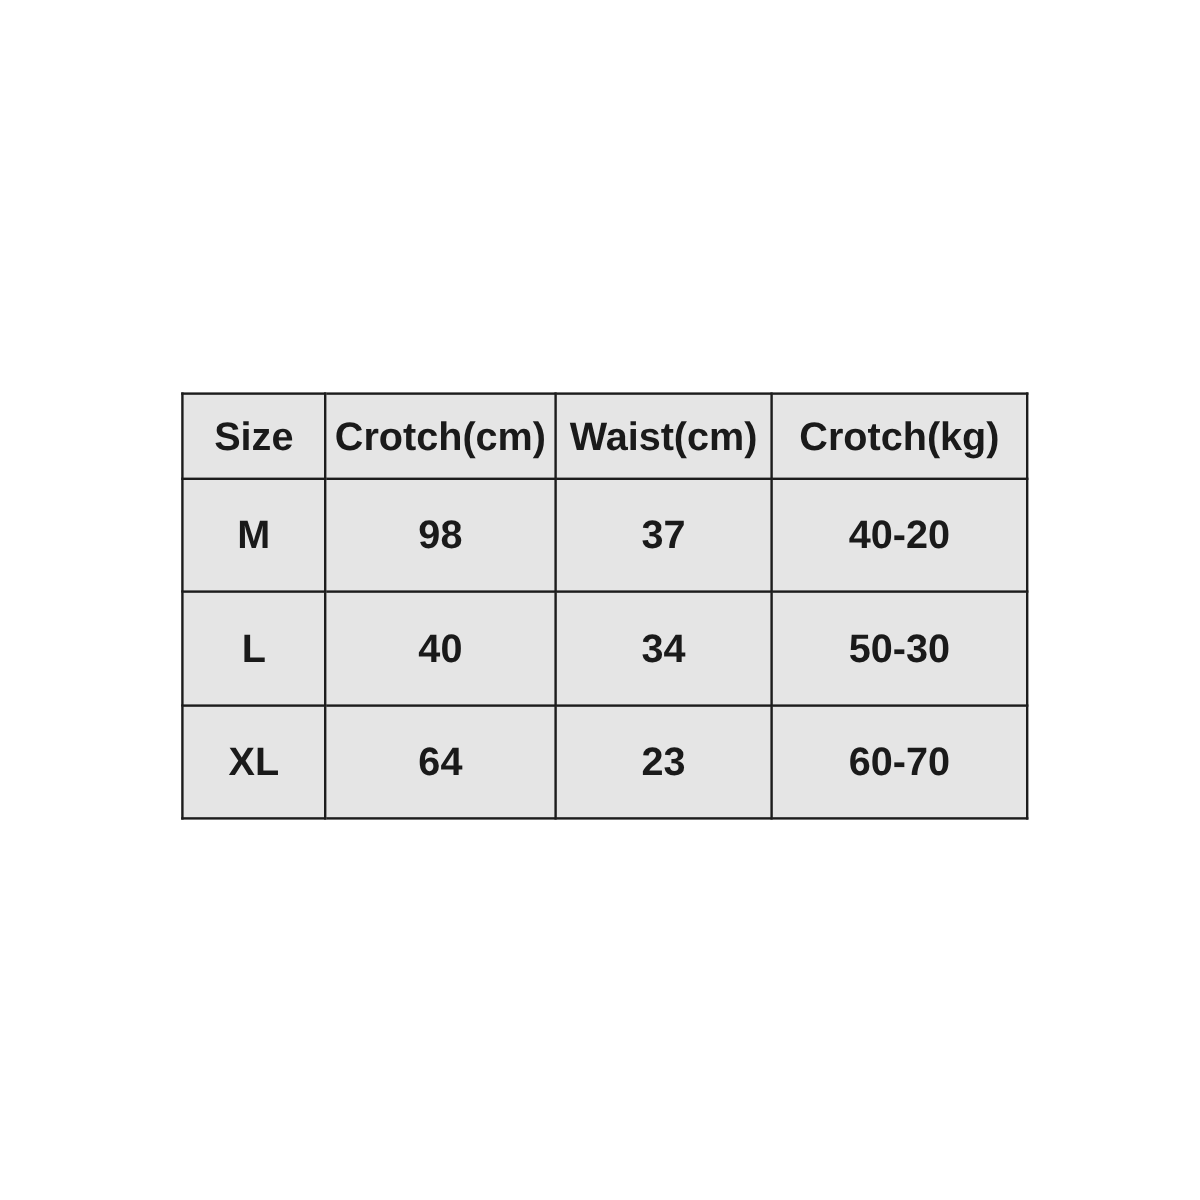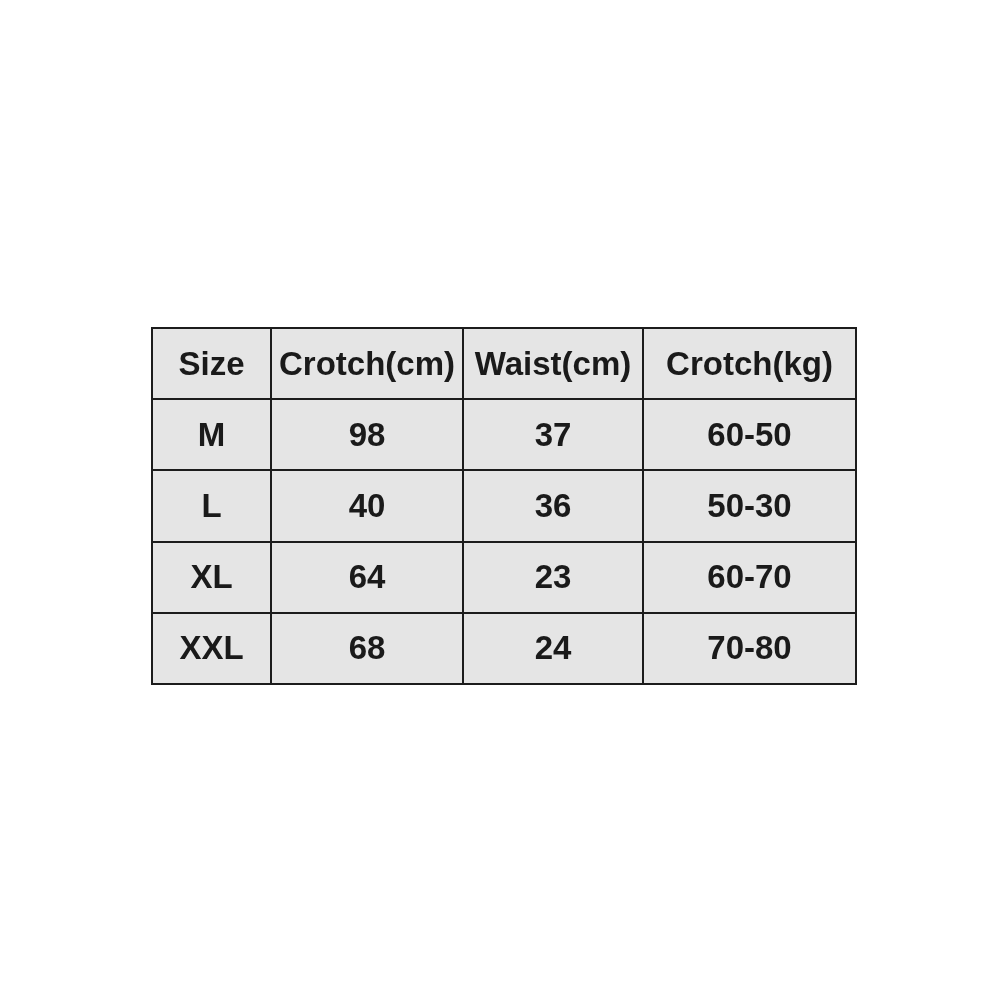--- a/index.html
+++ b/index.html
@@ -64,35 +64,29 @@
         <th>Crotch(cm)</th>
         <th>Waist(cm)</th>
         <th>Crotch(kg)</th>
       </tr>
     </thead>
     <tbody>
       <tr>
         <td>M</td>
         <td>98</td>
         <td>37</td>
-        <td>60-50</td>
+        <td>40-20</td>
       </tr>
       <tr>
         <td>L</td>
         <td>40</td>
-        <td>36</td>
+        <td>34</td>
         <td>50-30</td>
       </tr>
       <tr>
         <td>XL</td>
         <td>64</td>
         <td>23</td>
         <td>60-70</td>
       </tr>
-      <tr>
-        <td>XXL</td>
-        <td>68</td>
-        <td>24</td>
-        <td>70-80</td>
-      </tr>
     </tbody>
   </table>
 </div>
 
 </body></html>

